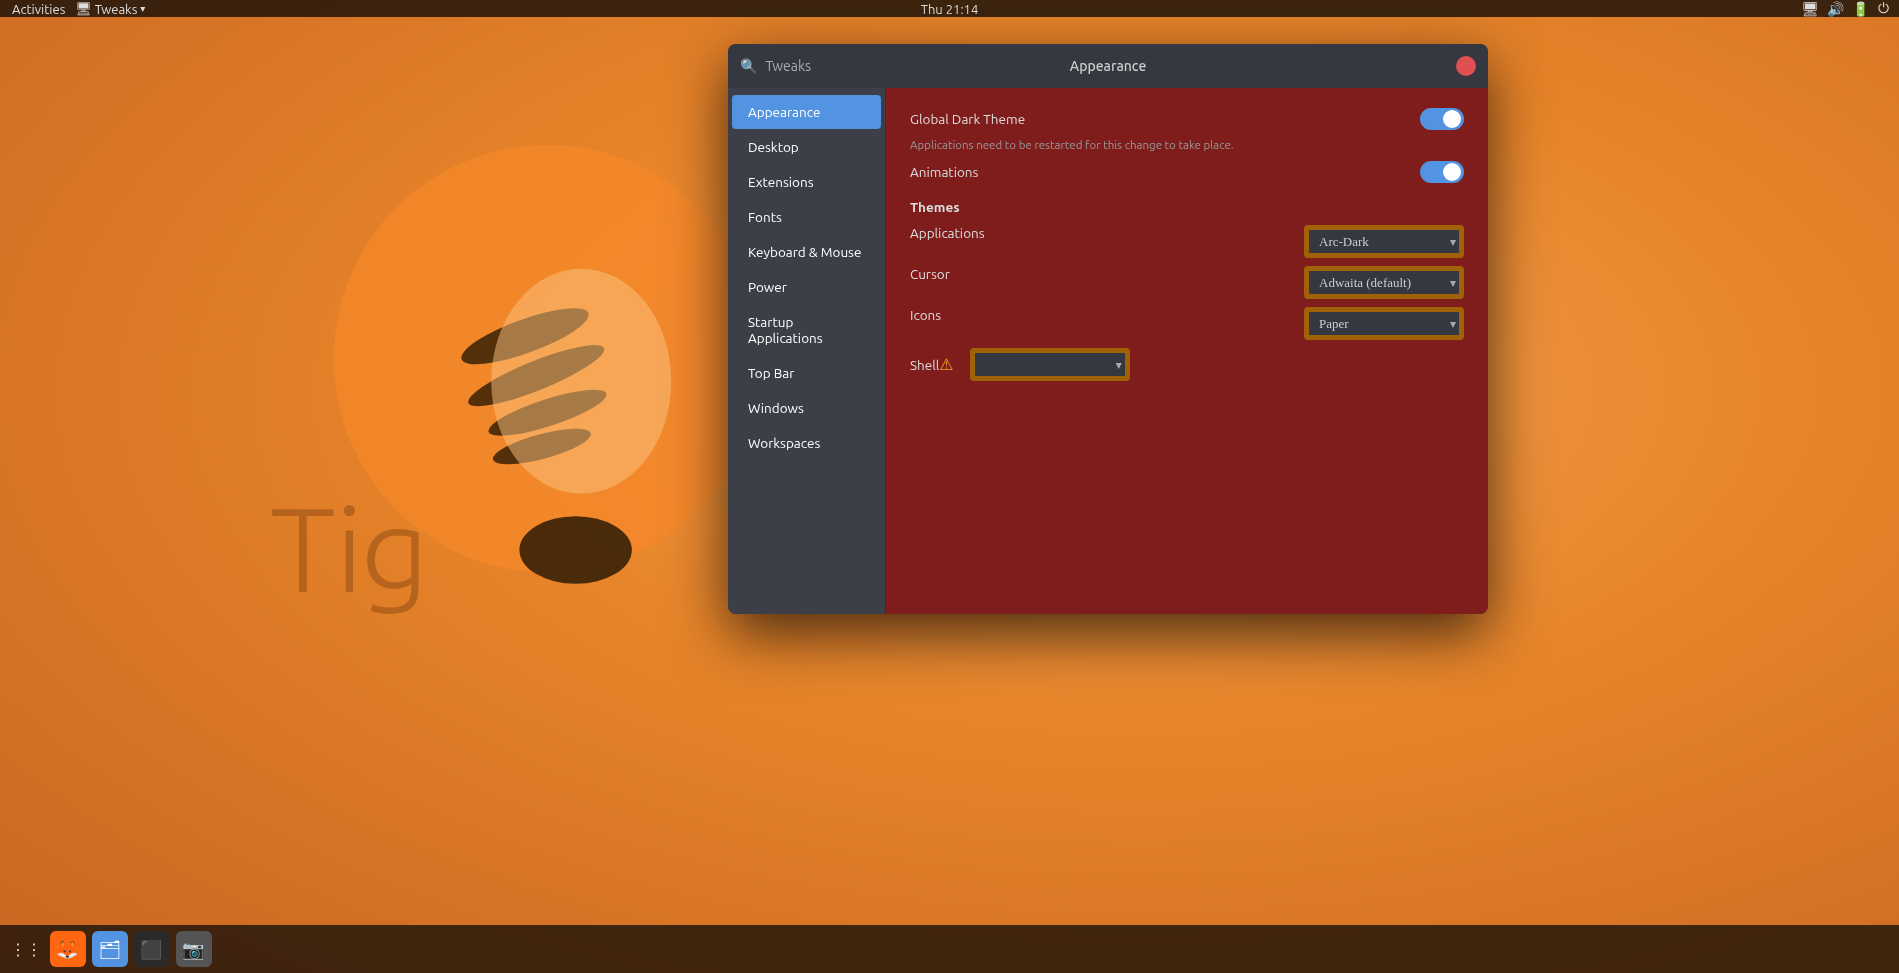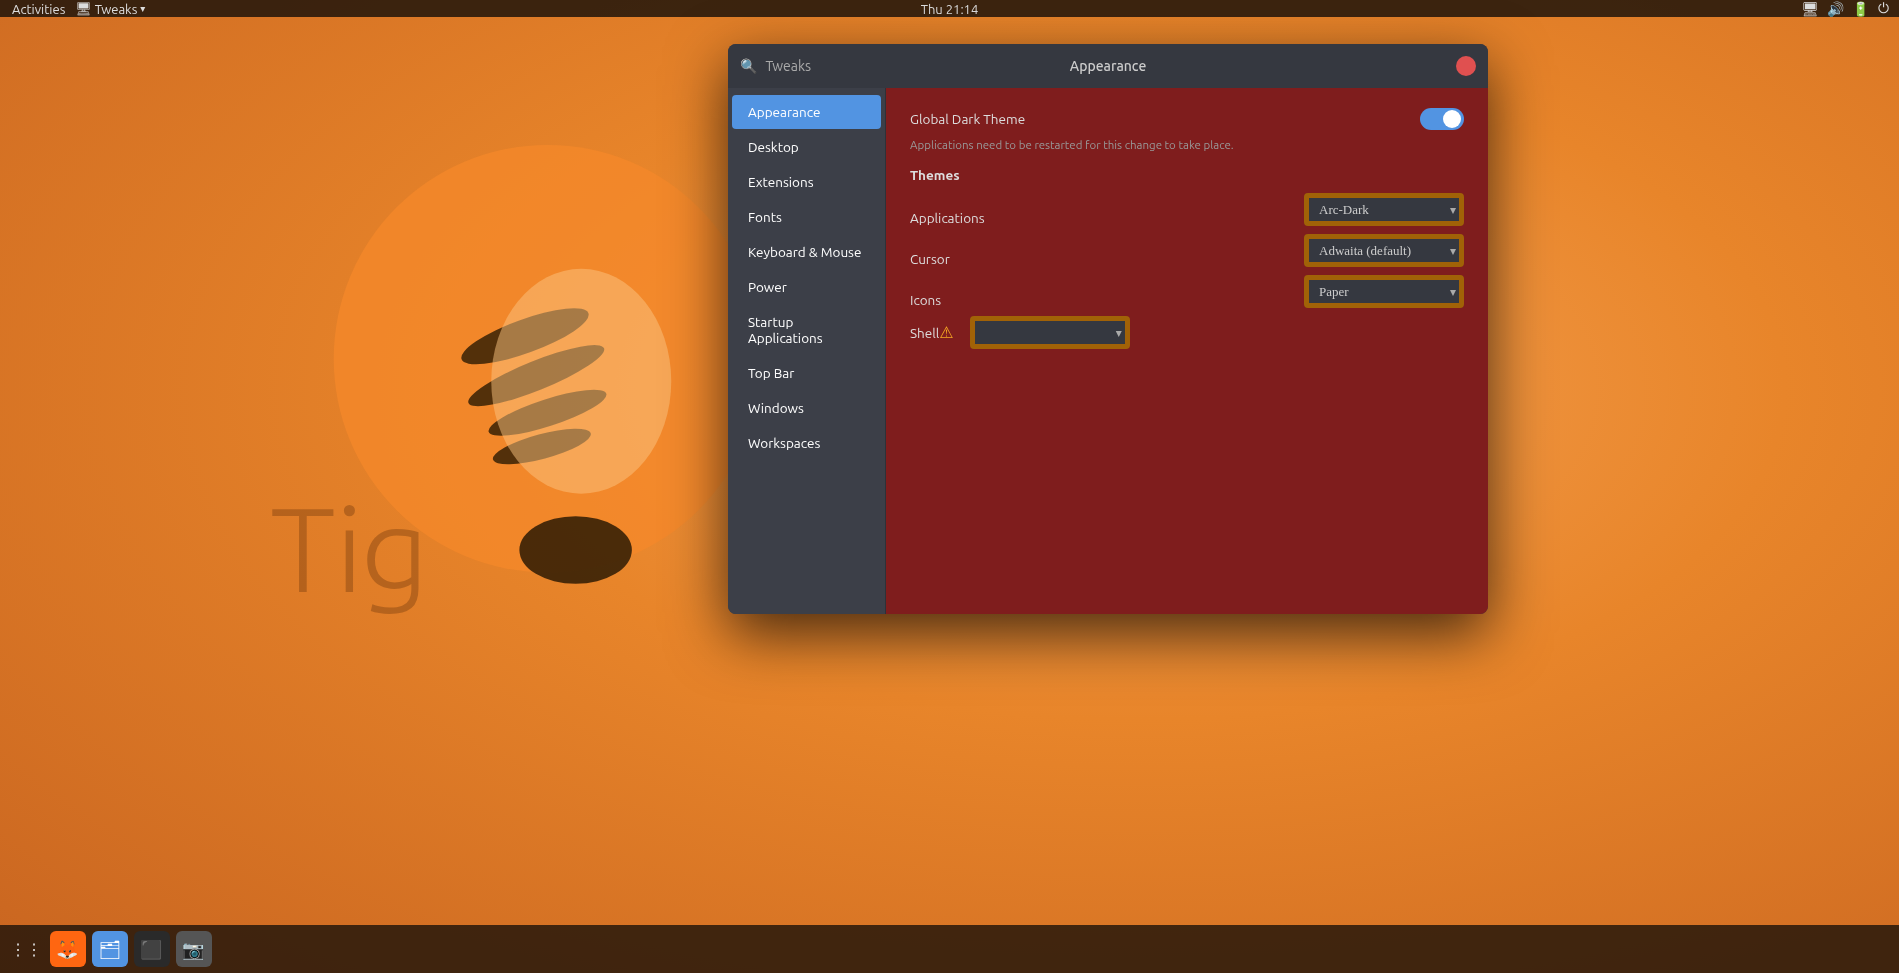--- a/index.html
+++ b/index.html
@@ -280,21 +280,21 @@
       right: 8px;
       top: 50%;
       transform: translateY(-50%);
       color: #aaa;
       pointer-events: none;
       font-size: 12px;
     }
 
     .theme-row {
       display: flex;
-      align-items: flex-end;
+      align-items: flex-start;
       justify-content: space-between;
       margin-bottom: 8px;
     }
 
     .warning-icon {
       color: #f5a623;
       font-size: 16px;
       margin-right: 8px;
     }
 
@@ -382,20 +382,26 @@
       <div class="setting-row">
         <div>
           <div class="setting-label">Global Dark Theme</div>
         </div>
         <div class="toggle-switch on">
           <div class="toggle-knob"></div>
         </div>
       </div>
       <div class="setting-sublabel">Applications need to be restarted for this change to take place.</div>
 
+      <div class="setting-row">
+        <div class="setting-label">Animations</div>
+        <div class="toggle-switch on">
+          <div class="toggle-knob"></div>
+        </div>
+      </div>
 
       <div class="section-title">Themes</div>
 
       <div class="theme-row">
         <div class="setting-label">Applications</div>
         <div class="dropdown-wrapper">
           <select class="dropdown-select">
             <option>Arc-Dark</option>
             <option>Adwaita</option>
             <option>Arc</option>

